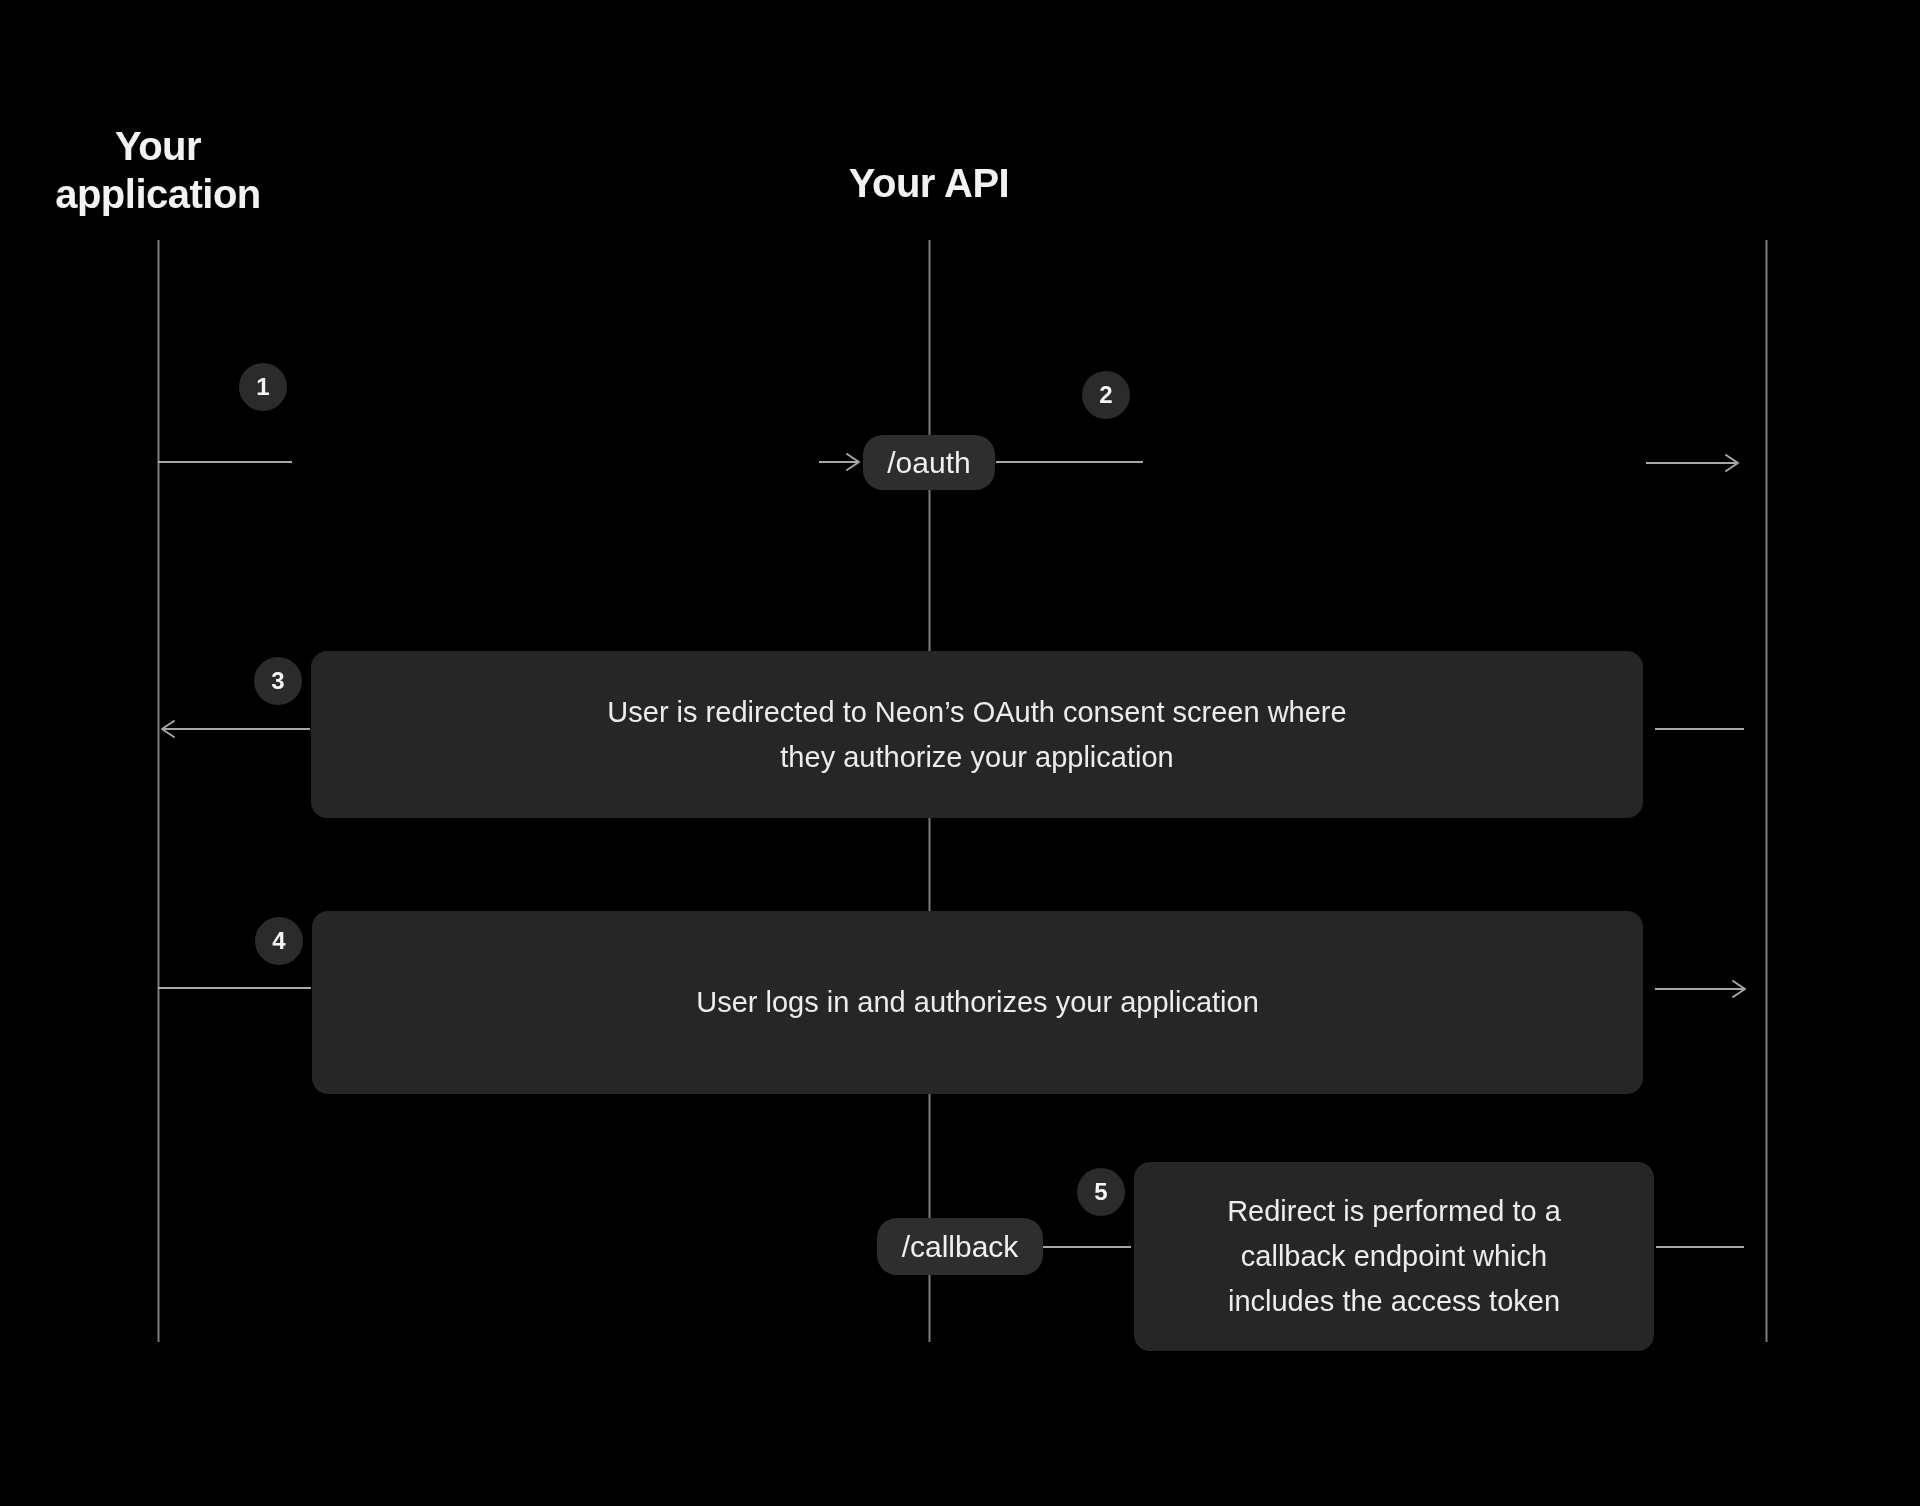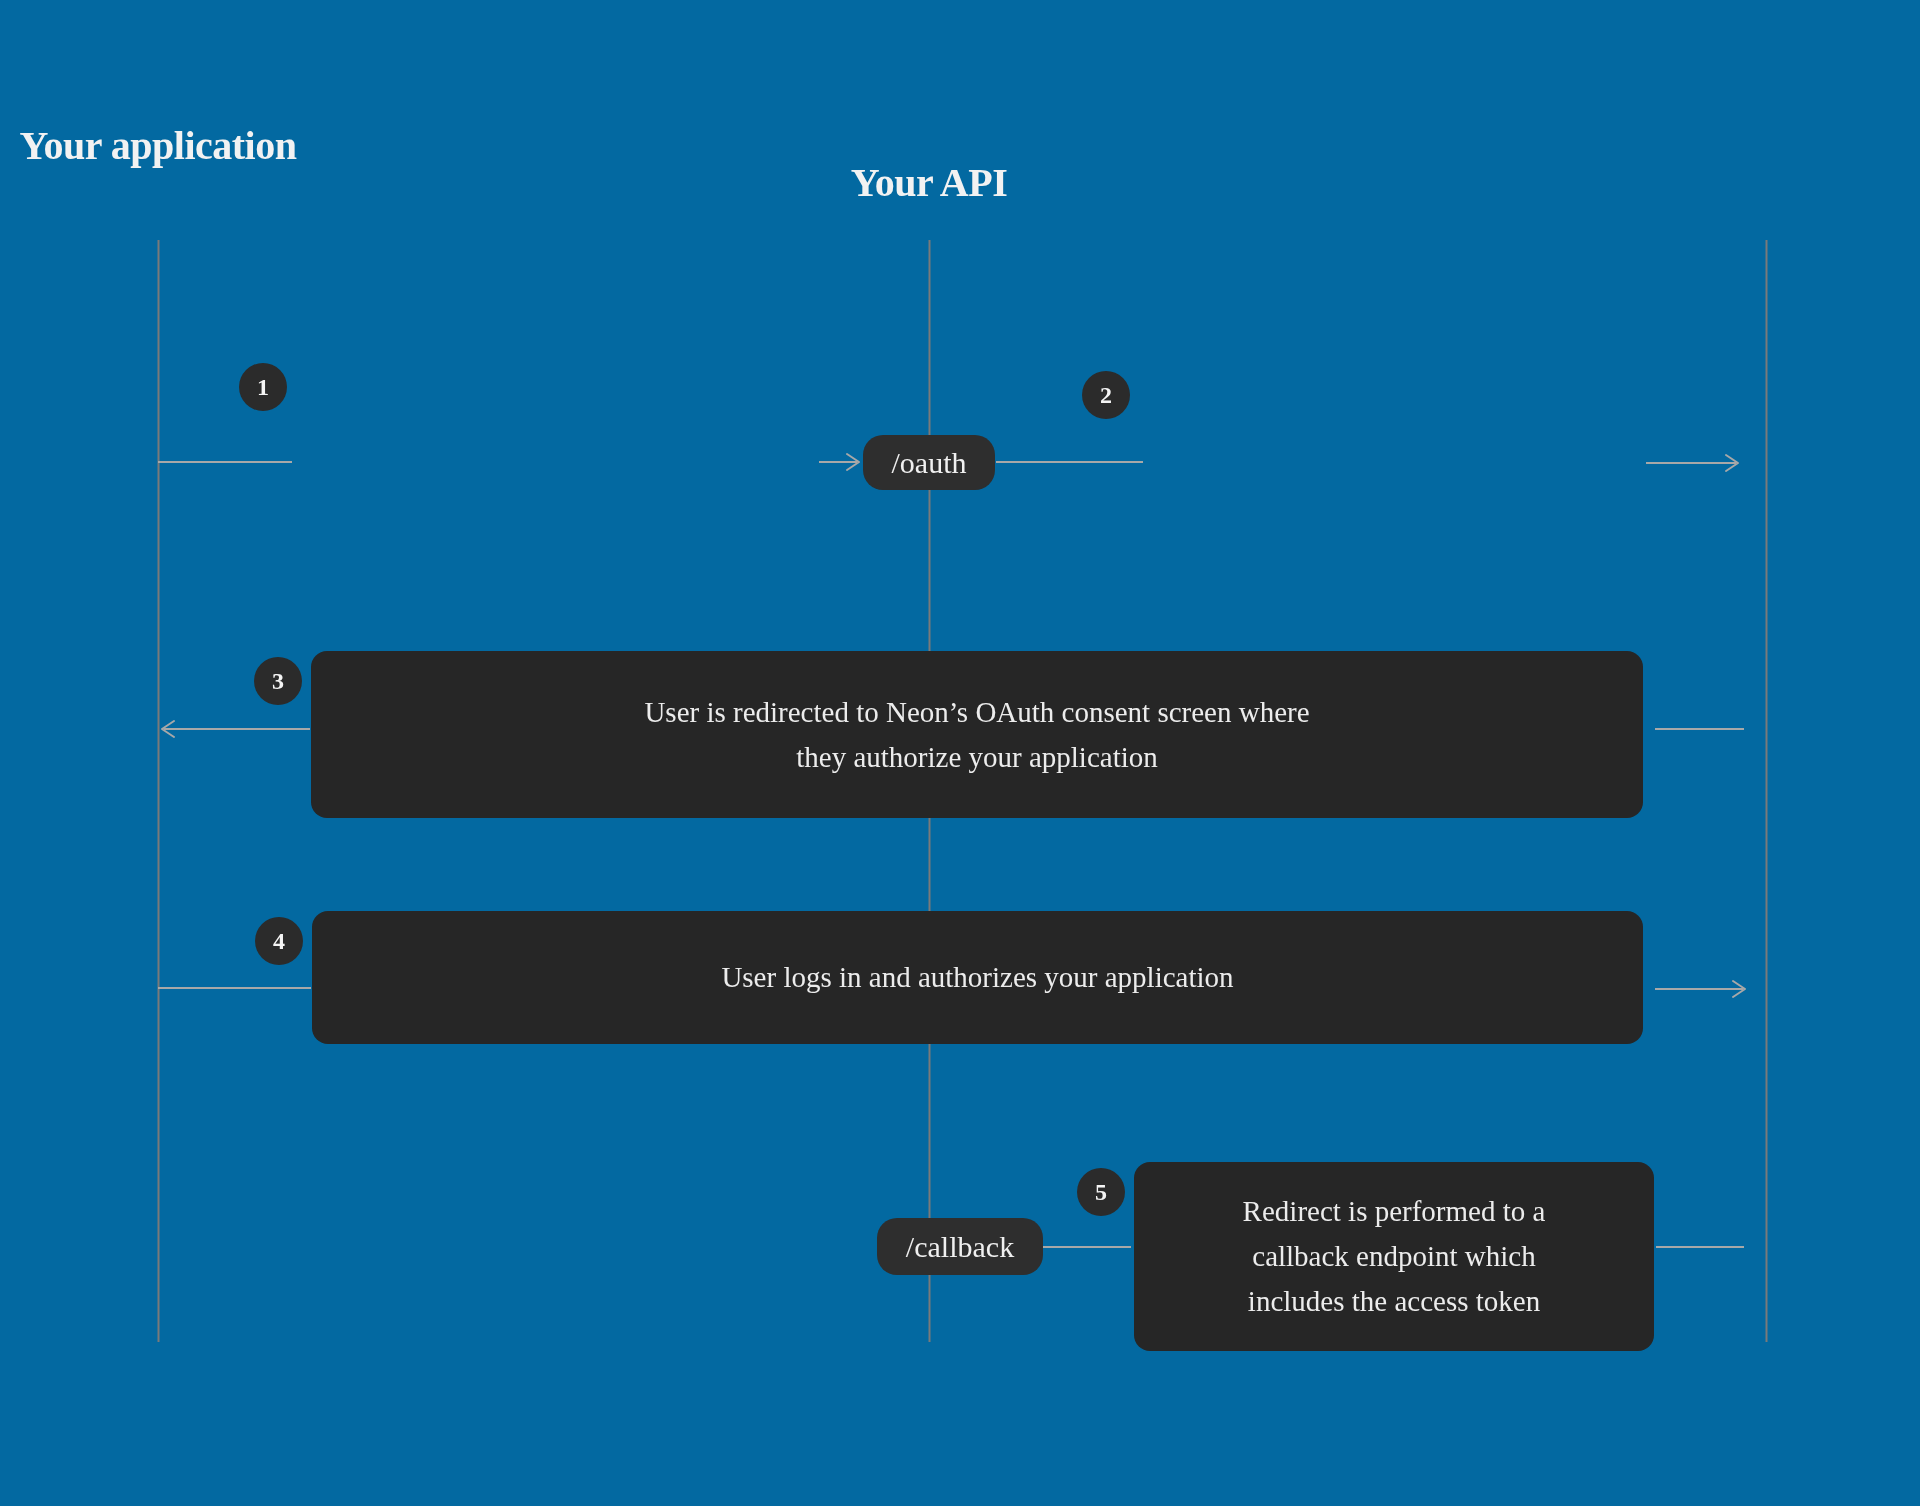--- a/index.html
+++ b/index.html
@@ -1,20 +1,20 @@
 <!DOCTYPE html>
 <html><head>
 <meta charset="utf-8">
 <style>
   html,body{margin:0;padding:0;background:#171717;}
   .canvas{
     position:relative;
     width:1920px;height:1506px;
-    background:#0369a1;
-    font-family:Liberation Serif, serif;
+    background:#000000;
+    font-family:Liberation Sans, sans-serif;
     overflow:hidden;
   }
   
   .lines{position:absolute;left:0;top:0;z-index:0;}
   
   .actor{
     position:absolute;
     transform:translateX(-50%);
     text-align:center;
     color:#f2f2f2;
@@ -109,21 +109,21 @@
 
   <div class="pill" style="left:863px;top:435px;width:132px;height:55px;">/oauth</div>
 
   <div class="badge" style="left:1082px;top:371px;">2</div>
 
   <div class="badge" style="left:254px;top:657px;">3</div>
   <div class="msg-box" style="left:311px;top:651px;width:1332px;height:167px;">User is redirected to Neon’s OAuth consent screen where
 they authorize your application</div>
 
   <div class="badge" style="left:255px;top:917px;">4</div>
-  <div class="msg-box" style="left:312px;top:911px;width:1331px;height:133px;">User logs in and authorizes your application</div>
+  <div class="msg-box" style="left:312px;top:911px;width:1331px;height:183px;">User logs in and authorizes your application</div>
 
   <div class="badge" style="left:1077px;top:1168px;">5</div>
   <div class="msg-box" style="left:1134px;top:1162px;width:520px;height:189px;">Redirect is performed to a
 callback endpoint which
 includes the access token</div>
 
   <div class="pill" style="left:877px;top:1218px;width:166px;height:57px;">/callback</div>
 
 </div>
 

